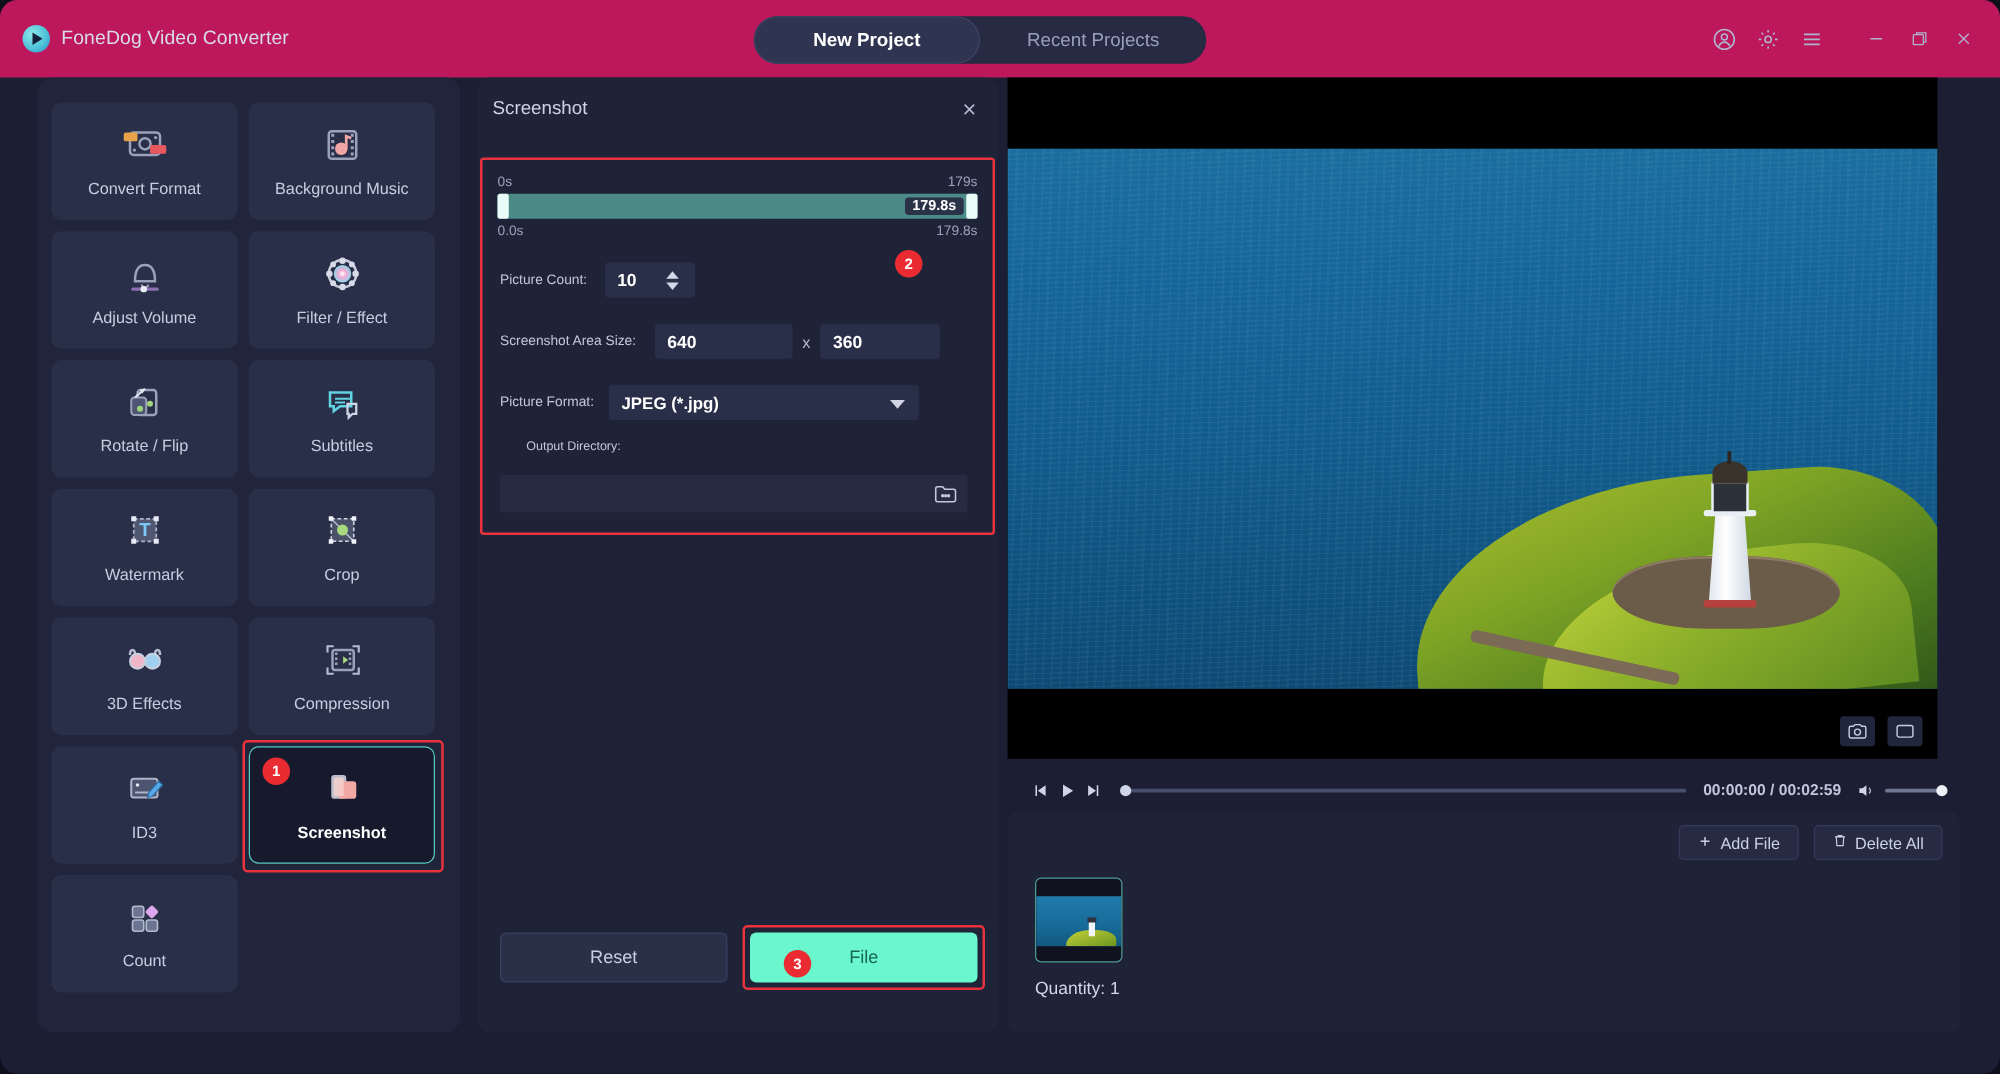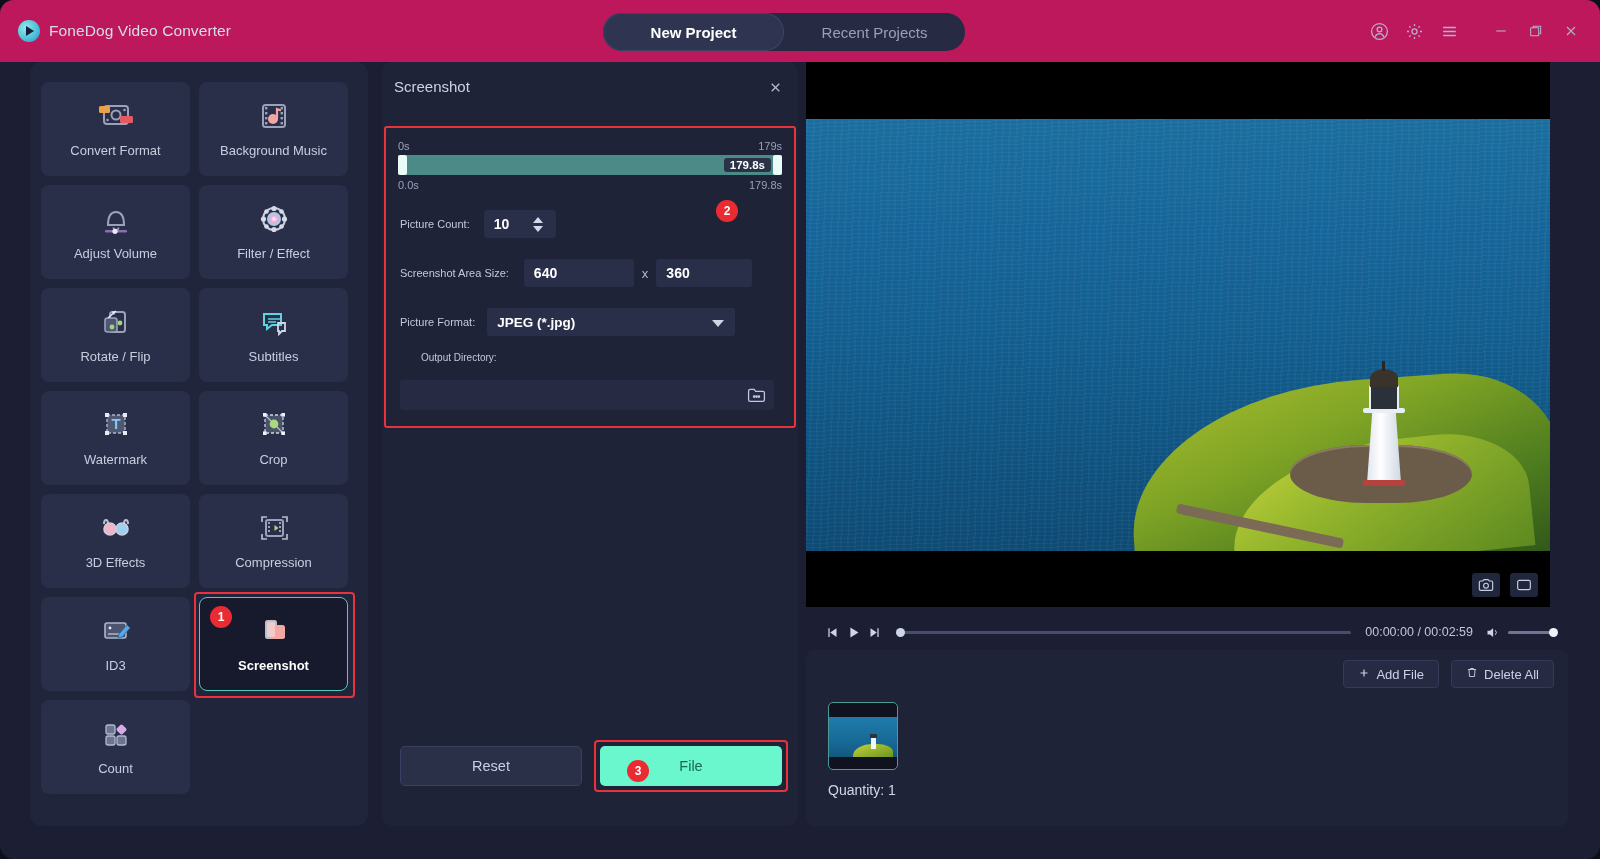--- a/index.html
+++ b/index.html
@@ -311,21 +311,21 @@
   .vid-ico {
     width: 28px; height: 24px; border-radius: 3px;
     background: #20263c;
     display: flex; align-items: center; justify-content: center;
     cursor: pointer;
   }
 
   .player {
     position: absolute; left: 0; top: 545px;
     width: 762px; height: 50px;
-    display: flex; align-items: center; padding: 0 14px;
+    display: flex; align-items: center; padding: 0 14px; font-weight: bold;
   }
   .pbtn { width: 22px; height: 22px; display: flex; align-items: center; justify-content: center; cursor: pointer; color: #cfd5e8; }
   .ptrack {
     position: relative; flex: 1; height: 3px;
     background: #474e6d; margin: 0 14px; border-radius: 2px; cursor: pointer;
   }
   .pdot { position: absolute; left: -4px; top: -3px; width: 9px; height: 9px; border-radius: 50%; background: #cfd5e8; }
   .ptime { font-size: 12.5px; color: #c0c6dc; white-space: nowrap; }
   .vol-ico { margin-left: 12px; color: #cfd5e8; cursor: pointer; display:flex; }
   .vol-track { position: relative; width: 46px; height: 3px; background: #6f7694; margin-left: 8px; border-radius: 2px; cursor: pointer; }

